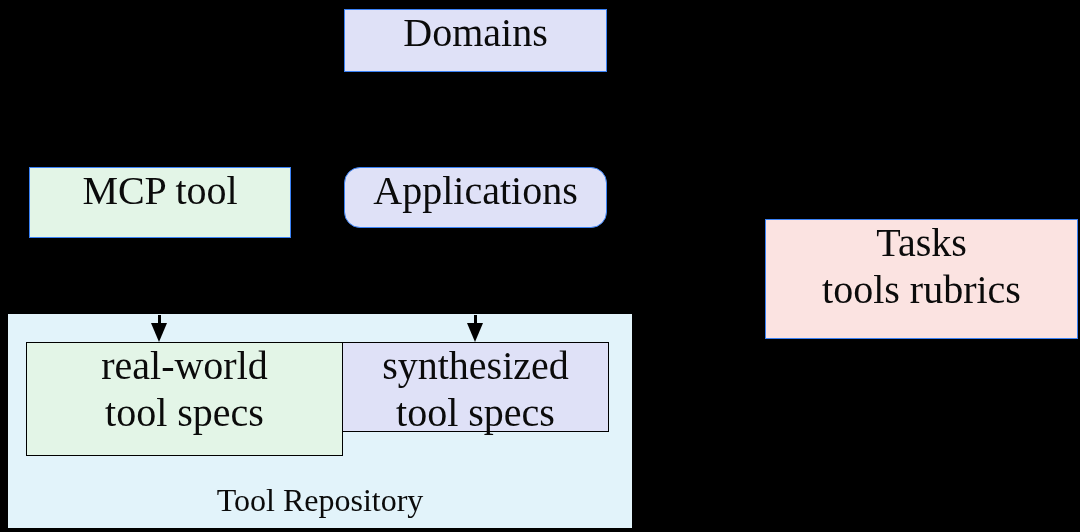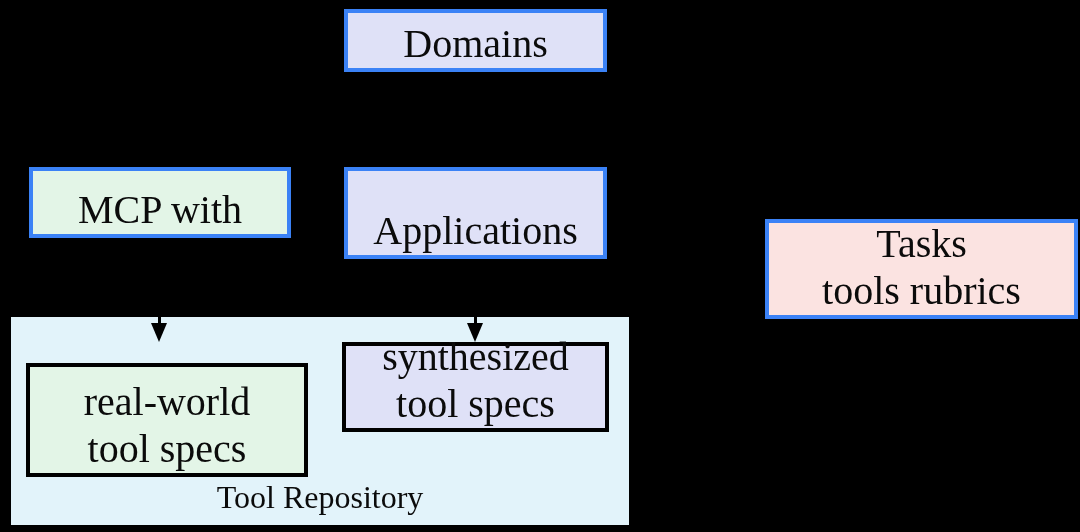--- a/index.html
+++ b/index.html
@@ -12,36 +12,36 @@
     width: 1080px;
     height: 532px;
     background: #000;
     overflow: hidden;
     font-family: "Liberation Serif", "DejaVu Serif", serif;
     color: #0b0b0b;
   }
   .node {
     position: absolute;
     box-sizing: border-box;
-    border: 4px solid #3b82f6;
+    border: 1px solid #3b82f6;
     display: flex;
     flex-direction: column;
     align-items: center;
-    justify-content: flex-end;
+    justify-content: flex-start;
     text-align: center;
     font-size: 40px;
     line-height: 1.17;
   }
   
   #node-domains        { left: 344px; top: 9px;   width: 263px; height: 63px;  }
   #node-mcp-tools      { left: 29px;  top: 167px; width: 262px; height: 71px;  }
-  #node-applications   { left: 344px; top: 167px; width: 263px; height: 92px;  }
-  #node-tasks          { left: 765px; top: 219px; width: 313px; height: 100px; }
+  #node-applications   { left: 344px; top: 167px; width: 263px; height: 61px; border-radius: 16px;  }
+  #node-tasks          { left: 765px; top: 219px; width: 313px; height: 120px; }
   #node-tool-repo      { left: 7px;   top: 313px; width: 626px; height: 216px; border-color: #000; }
-  #node-real-world     { left: 26px;  top: 342px; width: 282px; height: 114px; border-color: #000; margin-top: 21px; }
+  #node-real-world     { left: 26px;  top: 342px; width: 317px; height: 114px; border-color: #000; }
   #node-synthesized    { left: 342px; top: 342px; width: 267px; height: 90px; border-color: #000; }
   #node-agents         { left: 765px; top: 459px; width: 313px; height: 69px;  }
   #tool-repo-label {
     position: absolute;
     left: 0;
     right: 0;
     bottom: 10px;
     text-align: center;
     font-size: 32px;
     line-height: 1.1;
@@ -82,21 +82,21 @@
   <div class="arrow-shaft" id="arrow1v" style="left:158px; top:315px; height:12px;"></div>
   <div class="arrow-head" style="left:151px; top:323px;"></div>
   <div class="arrow-shaft" id="arrow2v" style="left:474px; top:315px; height:12px;"></div>
   <div class="arrow-head" style="left:467px; top:323px;"></div>
 
   <div class="node" id="node-domains" style="background-color: rgb(223, 225, 247);">
     <span>Domains</span>
   </div>
 
   <div class="node" id="node-mcp-tools" style="background-color: rgb(227, 245, 231);">
-    <span>MCP with</span>
+    <span>MCP tool</span>
   </div>
 
   <div class="node" id="node-applications" style="background-color: rgb(223, 225, 247);">
     <span>Applications</span>
   </div>
 
   <div class="node" id="node-tasks" style="background-color: rgb(251, 227, 225);">
     <span>Tasks</span>
     <span>tools rubrics</span>
   </div>

